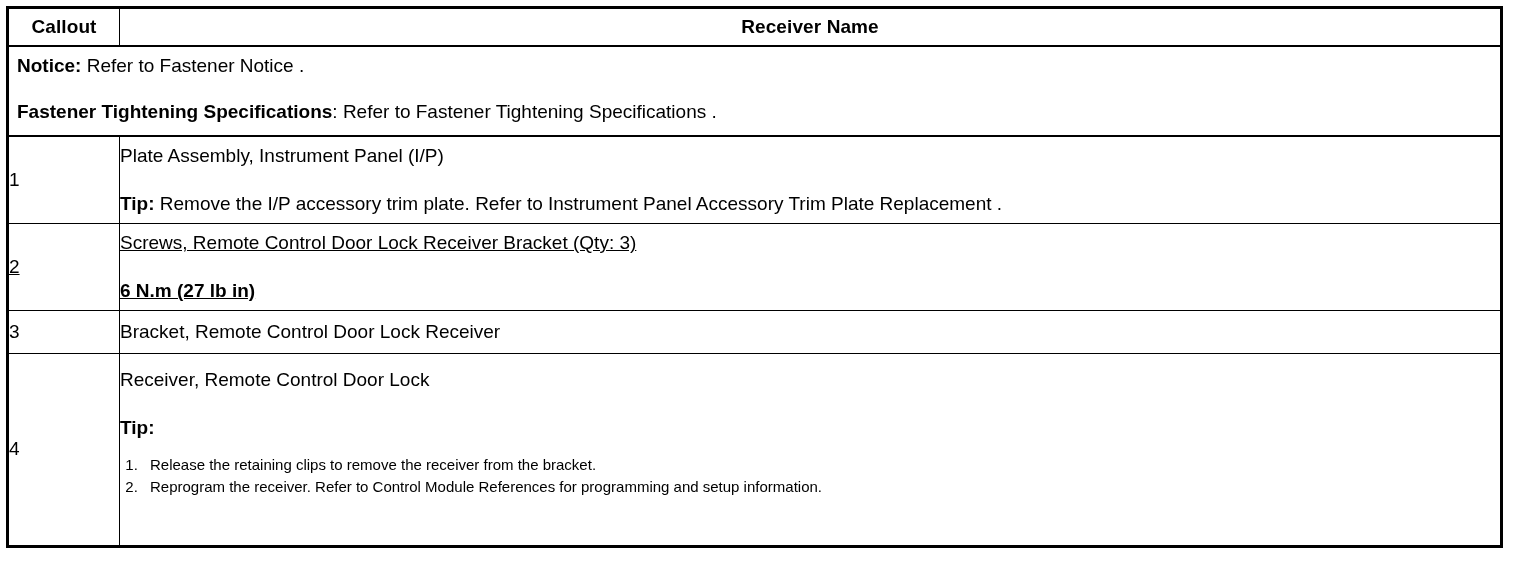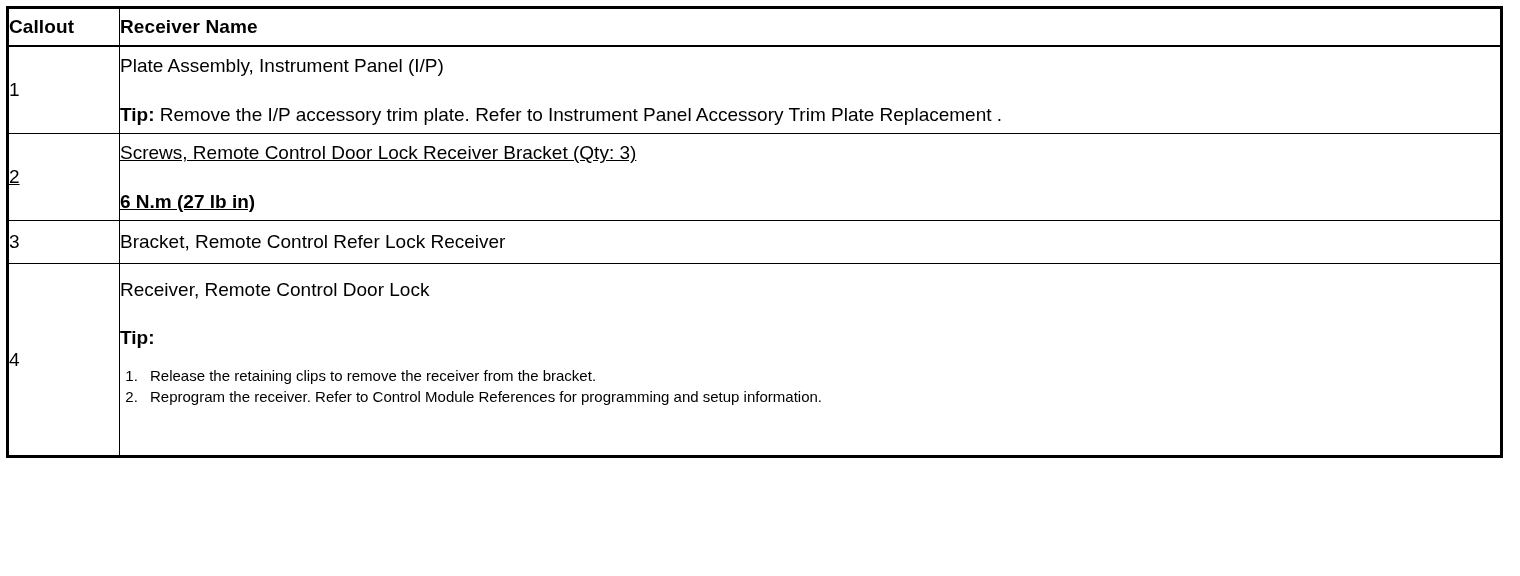--- a/index.html
+++ b/index.html
@@ -45,21 +45,21 @@
   
   col.col-callout { width: 112px; }
   col.col-name { width: auto; }
 
   
   tr.header-row th {
     border-bottom: 2px solid #000000;
     height: 36px;
     font-weight: bold;
     font-size: 19px;
-    text-align: left;
+    text-align: center;
     letter-spacing: 0.1px;
   }
   tr.header-row th.th-callout { width: 112px; }
 
   
   tr.notice-row td {
     border-bottom: 2px solid #000000;
     padding: 9px 0 13px 8px;
     font-size: 19px;
     line-height: 1.05;
@@ -130,41 +130,47 @@
       <col class="col-callout">
       <col class="col-name">
     </colgroup>
     <tbody>
 
       <tr class="header-row">
         <th class="th-callout">Callout</th>
         <th class="th-name">Receiver Name</th>
       </tr>
 
+      <tr class="notice-row">
+        <td colspan="2">
+          <div class="notice-line"><span class="lbl-bold">Notice:</span><span> Refer to Fastener Notice .</span></div>
+          <div class="notice-line"><span class="lbl-bold">Fastener Tightening Specifications</span><span>: Refer to Fastener Tightening Specifications .</span></div>
+        </td>
+      </tr>
 
       <tr class="row-1">
         <td class="callout-cell">1</td>
         <td class="name-cell">
           <div class="name-line">Plate Assembly, Instrument Panel (I/P)</div>
           <div class="name-line"><span class="lbl-bold">Tip:</span><span> Remove the I/P accessory trim plate. Refer to Instrument Panel Accessory Trim Plate Replacement .</span></div>
         </td>
       </tr>
 
       <tr class="row-2">
         <td class="callout-cell">2</td>
         <td class="name-cell">
           <div class="name-line">Screws, Remote Control Door Lock Receiver Bracket (Qty: 3)</div>
           <div class="name-line lbl-bold">6 N.m (27 lb in)</div>
         </td>
       </tr>
 
       <tr class="row-3">
         <td class="callout-cell">3</td>
         <td class="name-cell">
-          <div class="name-line">Bracket, Remote Control Refer Lock Receiver</div>
+          <div class="name-line">Bracket, Remote Control Door Lock Receiver</div>
         </td>
       </tr>
 
       <tr class="row-4">
         <td class="callout-cell">4</td>
         <td class="name-cell">
           <div class="name-line">Receiver, Remote Control Door Lock</div>
           <div class="name-line lbl-bold">Tip:</div>
           <ol class="tip-list">
             <li>Release the retaining clips to remove the receiver from the bracket.</li>

